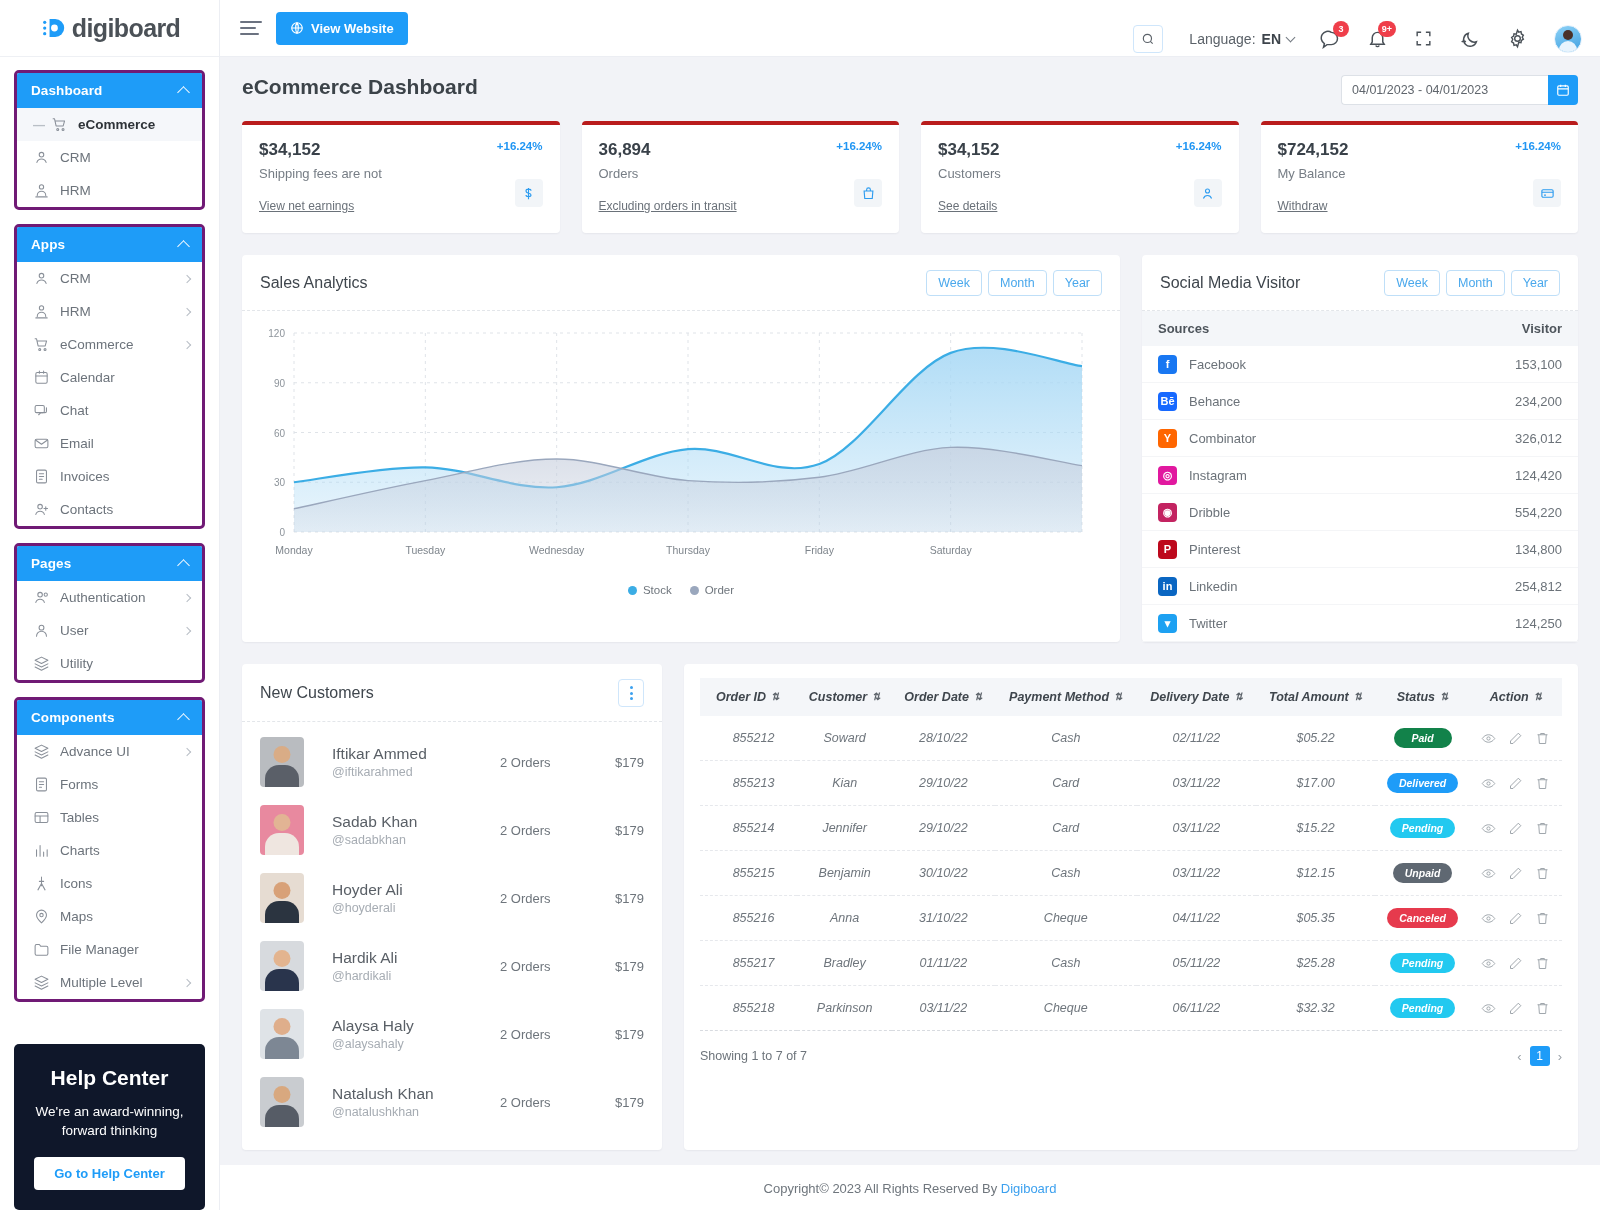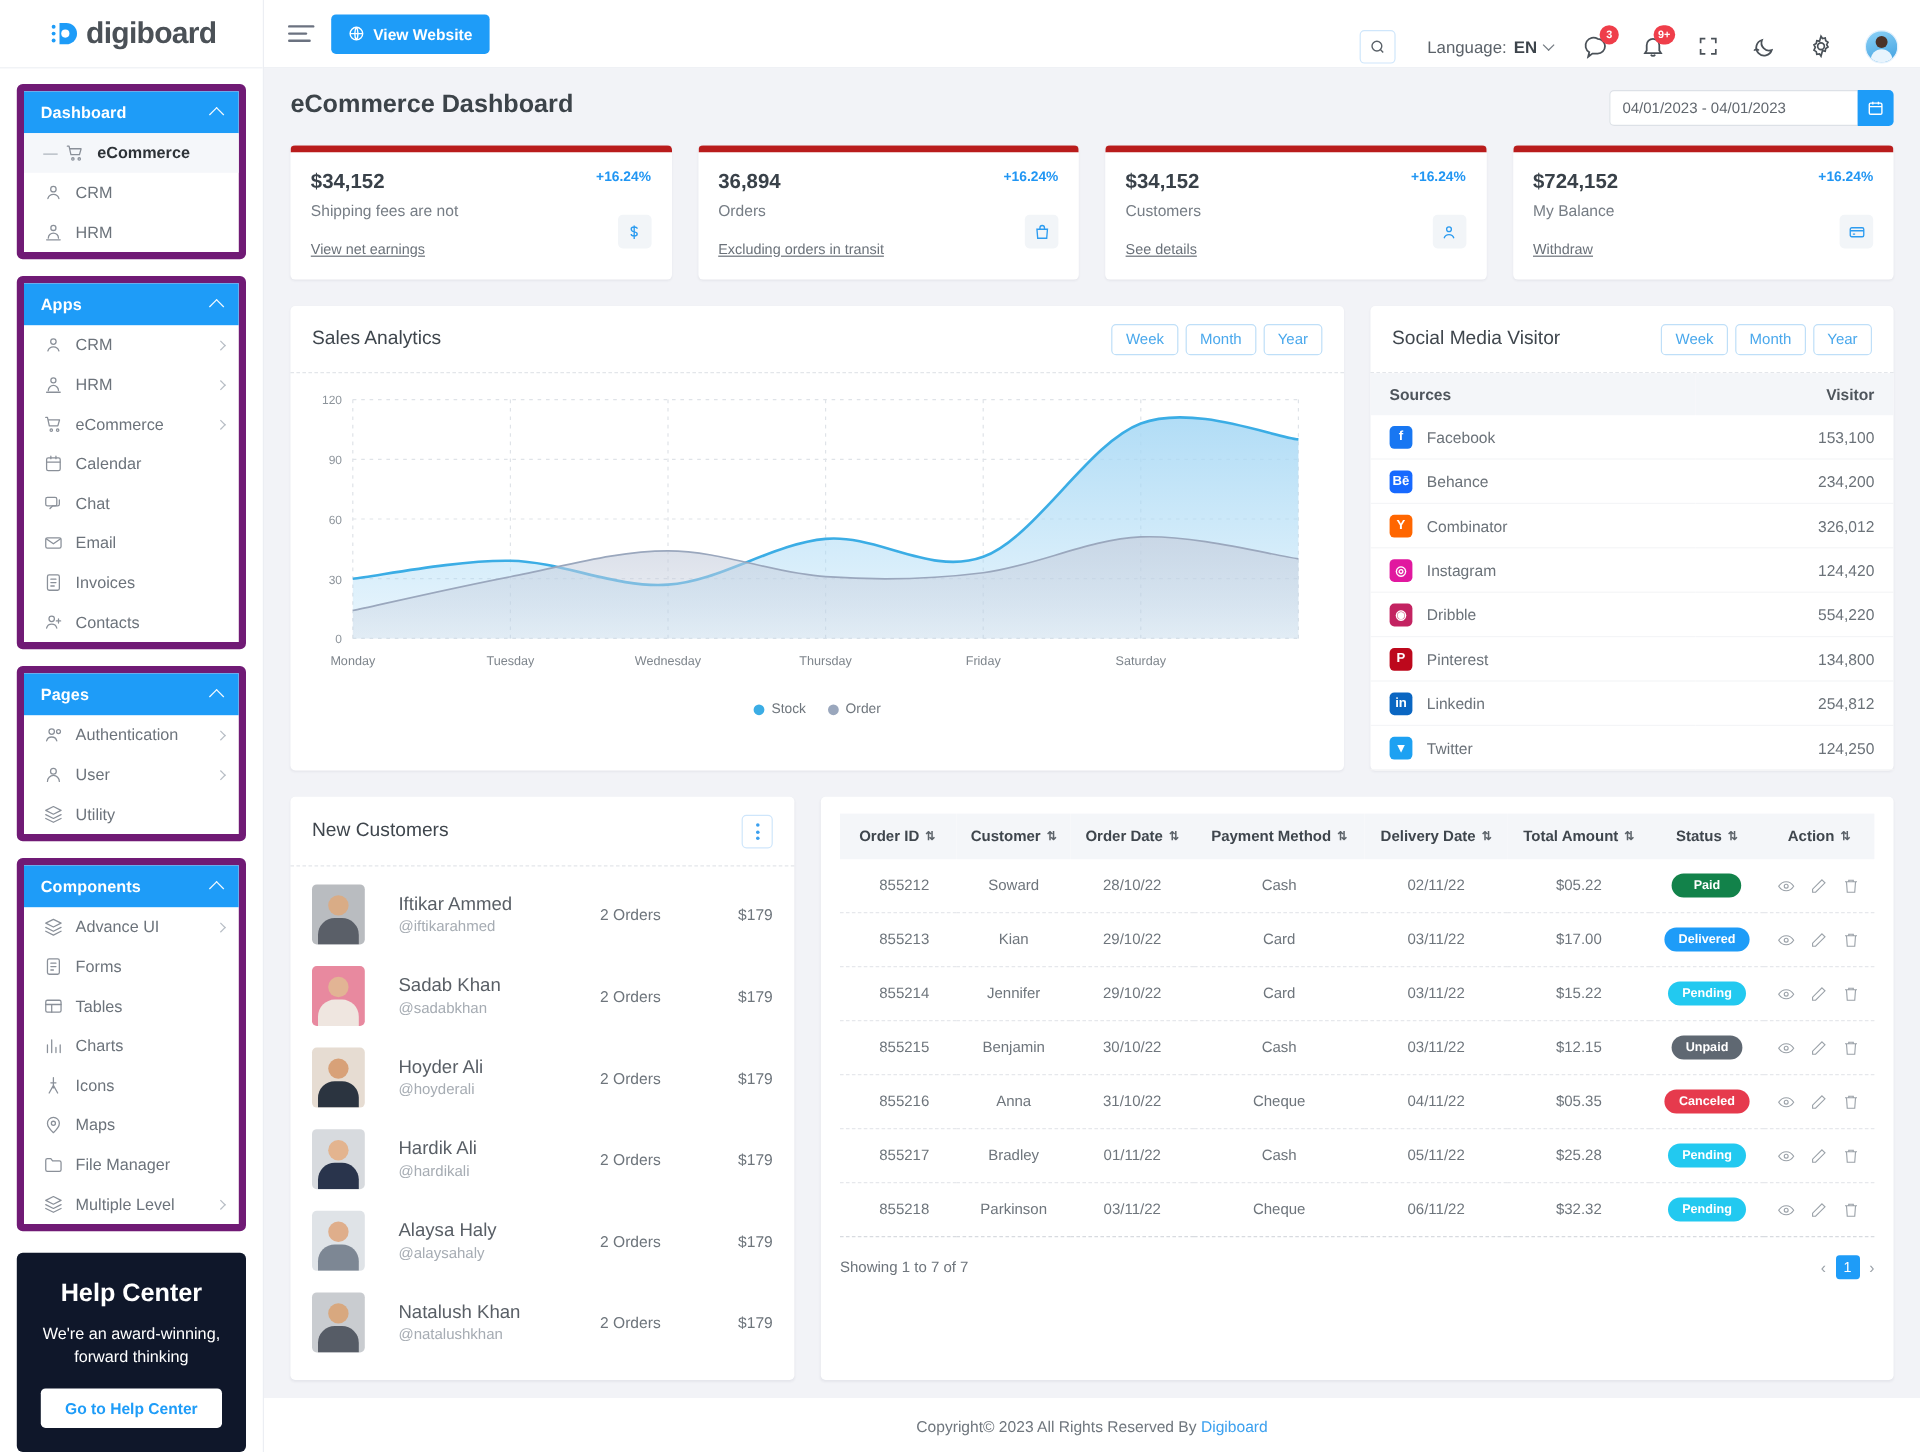--- a/index.html
+++ b/index.html
@@ -23,21 +23,21 @@
   }
   .brand {
     height: 57px; display: flex; align-items: center; justify-content: center;
     gap: 7px; border-bottom: 1px solid #eef0f4;
   }
   .brand-logo { width: 26px; height: 26px; }
   .brand-name { font-size: 25px; color: #4b5157; font-weight: 600; letter-spacing: -0.6px; }
   .nav-scroll { flex: 1; padding: 13px 0 0 0; overflow: hidden; }
   .nav-group {
     margin: 0 14px 14px 14px;
-    border: 6px solid #701a75;
+    border: 3px solid #701a75;
     border-radius: 5px;
     overflow: hidden;
     background: #fff;
   }
   .nav-group-head {
     background: #1e9cf8;
     color: #fff; font-size: 13.5px; font-weight: 700;
     padding: 10px 14px;
     display: flex; align-items: center; justify-content: space-between;
     letter-spacing: .1px;
@@ -125,21 +125,21 @@
   }
   .daterange .cal-btn {
     width: 30px; background: #1e9cf8; border: none; border-radius: 0 4px 4px 0;
     display: flex; align-items: center; justify-content: center; cursor: pointer; color: #fff;
   }
 
   
   .card { background: #fff; border-radius: 4px; box-shadow: 0 1px 2px rgba(30,40,60,.06); }
 
   .stat-row { display: grid; grid-template-columns: repeat(4, 1fr); gap: 22px; margin-bottom: 22px; }
-  .stat-card { border-top: 6px solid #b91c1c; padding: 15px 17px 14px 17px; position: relative; min-height: 112px; }
+  .stat-card { border-top: 4px solid #b91c1c; padding: 15px 17px 14px 17px; position: relative; min-height: 112px; }
   .stat-top { display: flex; align-items: flex-start; justify-content: space-between; }
   .stat-value { font-size: 17px; color: #394149; font-weight: 600; }
   .stat-pct { font-size: 11.5px; color: #2196f3; font-weight: 700; }
   .stat-label { font-size: 13px; color: #767d85; margin-top: 6px; }
   .stat-bottom { display: flex; align-items: flex-end; justify-content: space-between; margin-top: 18px; }
   .stat-link { font-size: 12px; color: #6a7179; text-decoration: underline; cursor: pointer; }
   .stat-ico {
     width: 28px; height: 28px; background: #f2f5f8; border-radius: 4px; color: #2d9cf0;
     display: flex; align-items: center; justify-content: center; position: absolute; right: 17px; bottom: 26px;
   }
@@ -192,21 +192,21 @@
   .cust-name { font-size: 15.5px; color: #595f66; }
   .cust-handle { font-size: 12.5px; color: #a6acb3; margin-top: 2px; }
   .cust-orders { font-size: 13px; color: #6e757c; width: 74px; text-align: left; }
   .cust-amt { font-size: 13px; color: #6e757c; width: 42px; text-align: right; }
 
   
   .search-inp {
     width: 136px; height: 26px; border: 1px solid #dfe3e8; border-radius: 3px;
     padding: 0 9px; font-size: 11.5px; color: #555c63; font-family: "Liberation Sans", sans-serif;
   }
-  .ord-wrap { padding: 14px 16px 0 16px; }
+  .ord-wrap { padding: 14px 16px 0 16px; font-style: italic; }
   .ord-table { width: 100%; border-collapse: collapse; }
   .ord-table th {
     background: #f4f6f9; font-size: 12.5px; color: #3f464d; font-weight: 600;
     padding: 12px 6px; text-align: center; white-space: nowrap;
   }
   .ord-table th:first-child { text-align: left; padding-left: 16px; }
   .sortic { display: inline-block; margin-left: 5px; color: #5c636a; font-size: 10px; vertical-align: 1px; }
   .ord-table td {
     font-size: 12.5px; color: #6e757c; padding: 12px 6px; text-align: center;
     border-bottom: 1px dashed #e6e8ec; white-space: nowrap;

